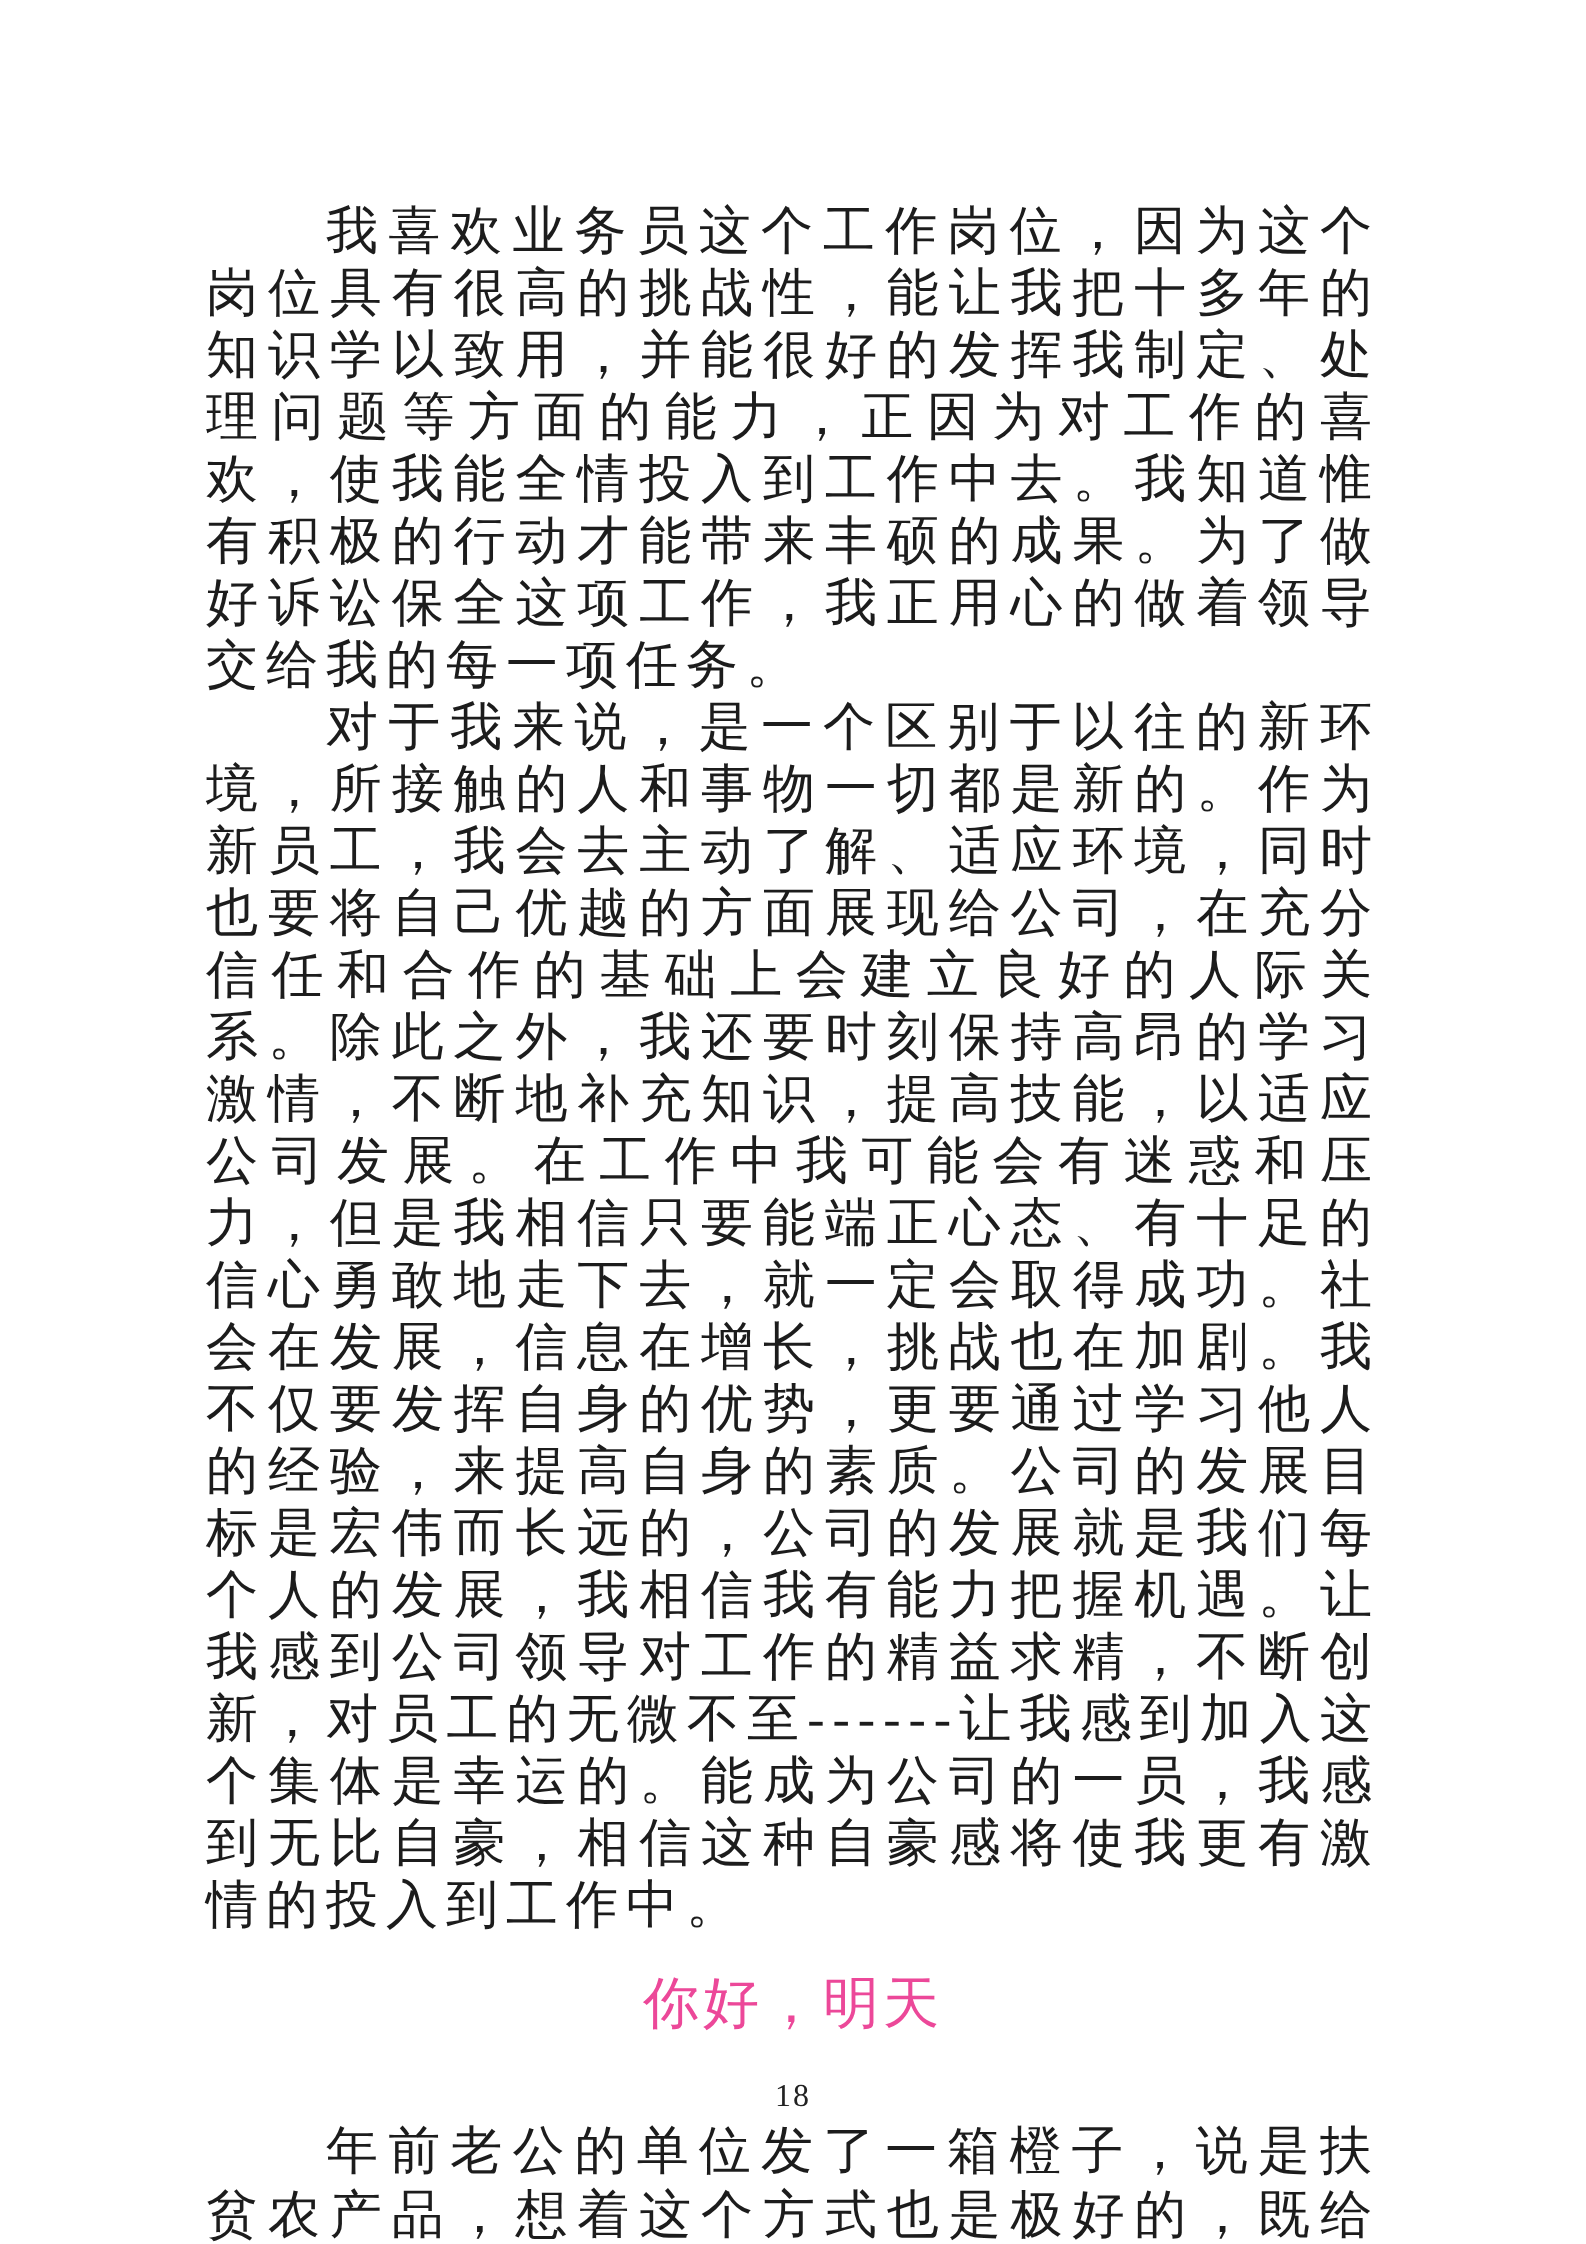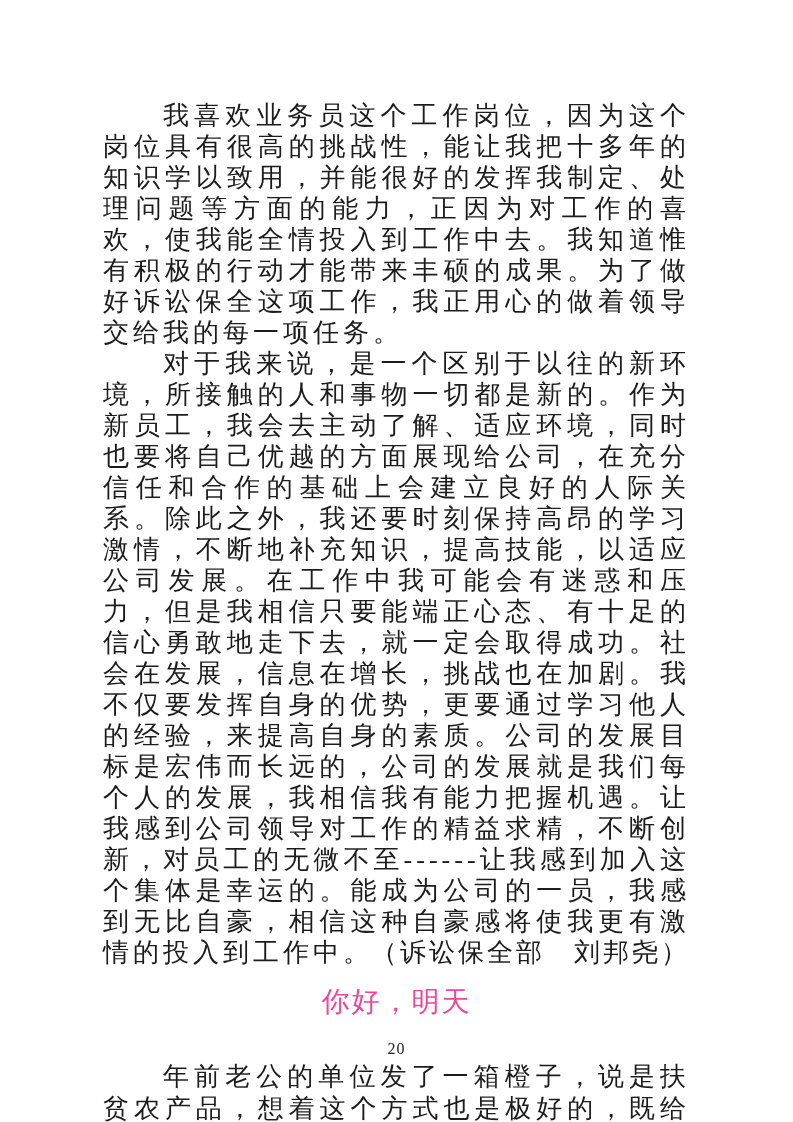--- a/index.html
+++ b/index.html
@@ -74,24 +74,23 @@
 </style>
 </head>
 <body>
 
 <div class="page">
   <div class="content">
 
     <section>
       <p class="body-par">我喜欢业务员这个工作岗位，因为这个岗位具有很高的挑战性，能让我把十多年的知识学以致用，并能很好的发挥我制定、处理问题等方面的能力，正因为对工作的喜欢，使我能全情投入到工作中去。我知道惟有积极的行动才能带来丰硕的成果。为了做好诉讼保全这项工作，我正用心的做着领导交给我的每一项任务。</p>
       <p class="body-par">对于我来说，是一个区别于以往的新环境，所接触的人和事物一切都是新的。作为新员工，我会去主动了解、适应环境，同时也要将自己优越的方面展现给公司，在充分信任和合作的基础上会建立良好的人际关系。除此之外，我还要时刻保持高昂的学习激情，不断地补充知识，提高技能，以适应公司发展。在工作中我可能会有迷惑和压力，但是我相信只要能端正心态、有十足的信心勇敢地走下去，就一定会取得成功。社会在发展，信息在增长，挑战也在加剧。我不仅要发挥自身的优势，更要通过学习他人的经验，来提高自身的素质。公司的发展目标是宏伟而长远的，公司的发展就是我们每个人的发展，我相信我有能力把握机遇。让我感到公司领导对工作的精益求精，不断创新，对员工的无微不至------让我感到加入这个集体是幸运的。能成为公司的一员，我感到无比自豪，相信这种自豪感将使我更有激情的投入到工作中。</p>
-      <div class="attribution-line">（诉讼保全部　刘邦尧）</div>
     </section>
 
     <section class="article2">
       <h1 class="article2-title">你好，明天</h1>
       <p class="body-par">年前老公的单位发了一箱橙子，说是扶贫农产品，想着这个方式也是极好的，既给职工发了福利，又顺便扶了贫，两全其美。等我吃了橙子后才发现自己 Too Young Too Simple，这是我吃过唯一可以媲美柚子皮厚度的橙子，突然明白，原来贫穷都是有其必然的原因的，再强大的王者也有带不动的青铜。</p>
     </section>
 
   </div>
 
-  <div class="page-number">20</div>
+  <div class="page-number">18</div>
 </div>
 
 </body></html>

